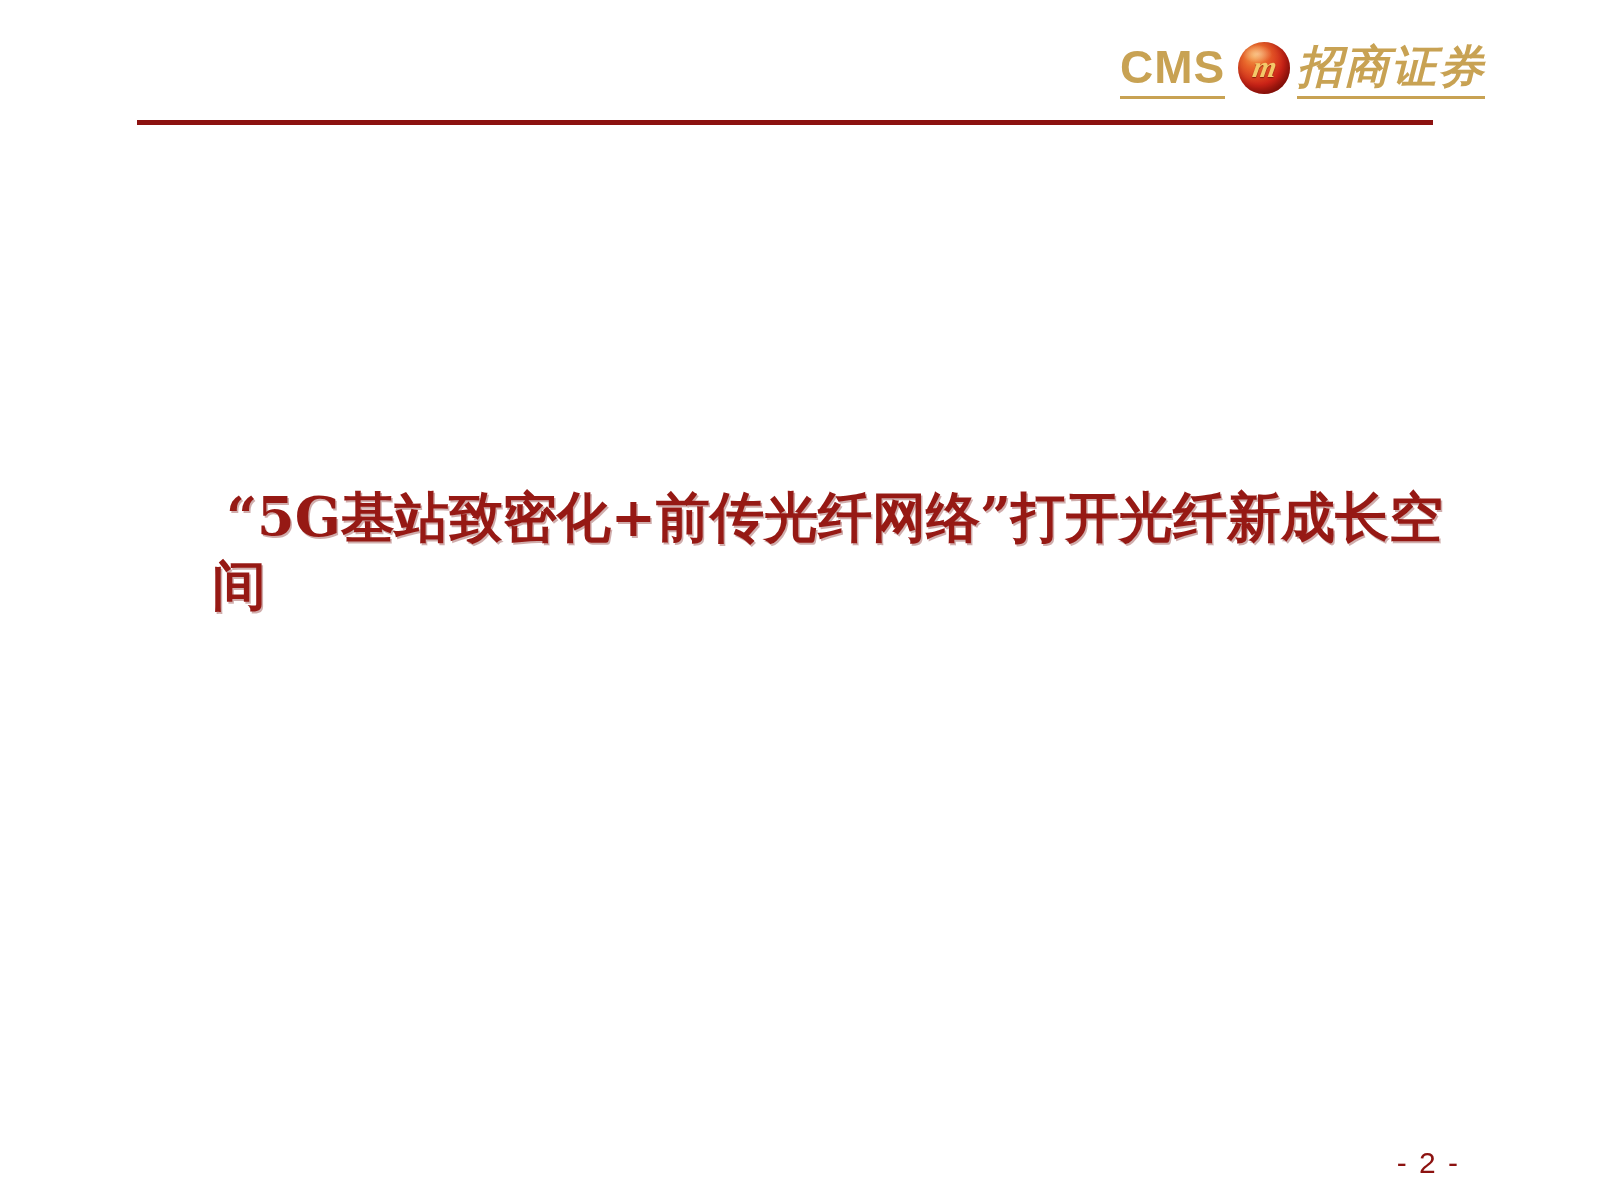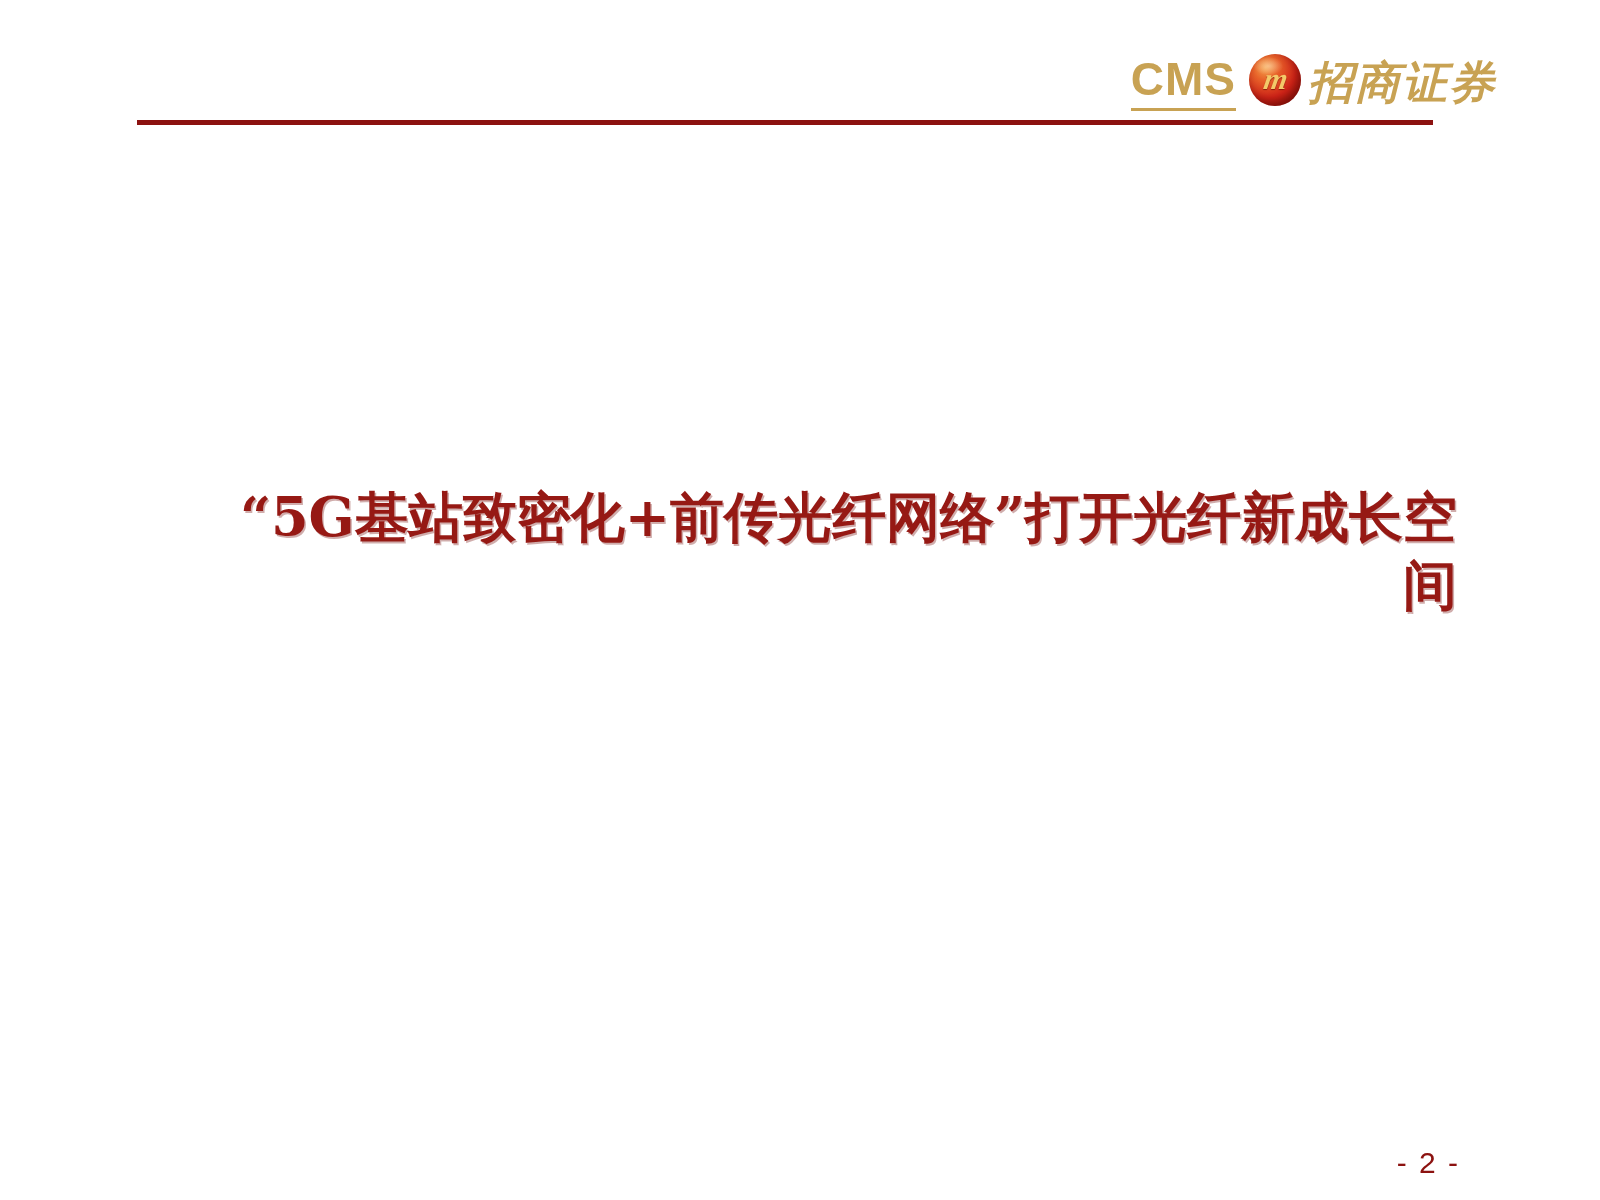--- a/index.html
+++ b/index.html
@@ -17,28 +17,26 @@
   .slide {
     position: relative;
     width: 1600px;
     height: 1200px;
     background: #ffffff;
   }
 
   
   .logo-block {
     position: absolute;
-    left: 1144px;
+    left: 1120px;
     top: 38px;
     width: 352px;
     height: 66px;
     display: flex;
     align-items: center;
-    justify-content: flex-end;
-    margin-top: 12px;
   }
 
   .logo-cms {
     display: flex;
     flex-direction: column;
     align-items: stretch;
     margin-right: 6px;
   }
   .logo-cms-text {
     font-family: "Liberation Sans", sans-serif;
@@ -87,21 +85,21 @@
     left: 10%;
     top: 6%;
     width: 55%;
     height: 34%;
     border-radius: 50%;
     background: radial-gradient(ellipse at center, rgba(255,225,190,0.55) 0%, rgba(255,225,190,0) 72%);
   }
 
   .logo-cn {
     display: flex;
-    flex-direction: row;
+    flex-direction: column;
     align-items: stretch;
   }
   .logo-cn-text {
     font-family: "DejaVu Serif", "Liberation Serif", serif;
     font-weight: 700;
     font-style: italic;
     font-size: 45px;
     line-height: 48px;
     letter-spacing: 2px;
     color: #c8a253;
@@ -135,21 +133,20 @@
     margin: 0;
     font-family: "DejaVu Serif", "Liberation Serif", serif;
     font-weight: 700;
     font-size: 54px;
     line-height: 68px;
     color: #961914;
     text-indent: 14px;
     letter-spacing: 0px;
     text-shadow: 1.5px 1.5px 0 rgba(120,20,16,0.35);
     word-break: break-all;
-    text-align: right;
   }
 
   
   .page-number {
     position: absolute;
     right: 140px;
     bottom: 20px;
     font-family: "Liberation Sans", sans-serif;
     font-size: 30px;
     line-height: 34px;

